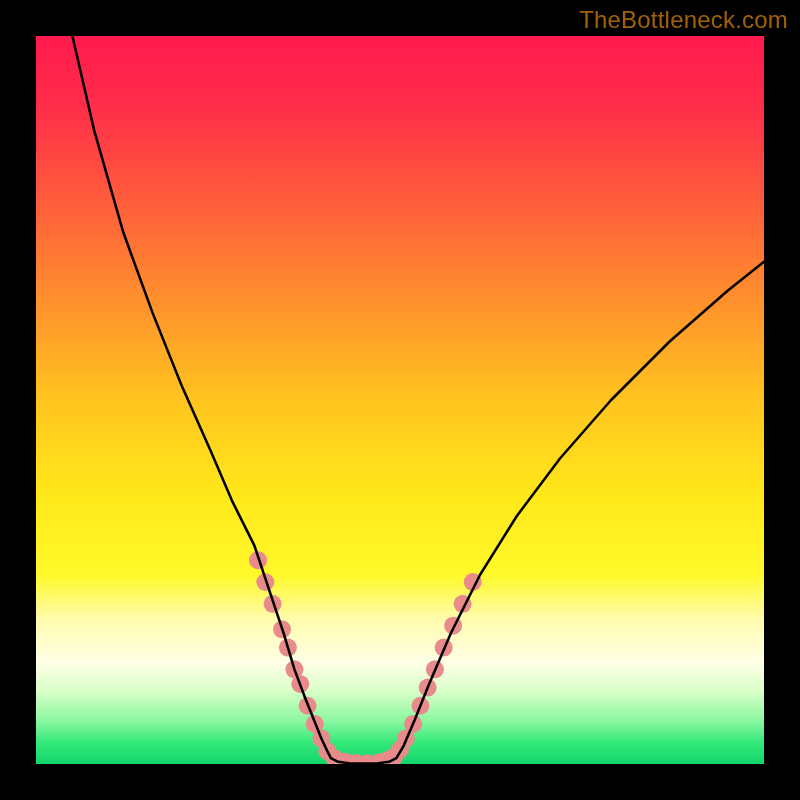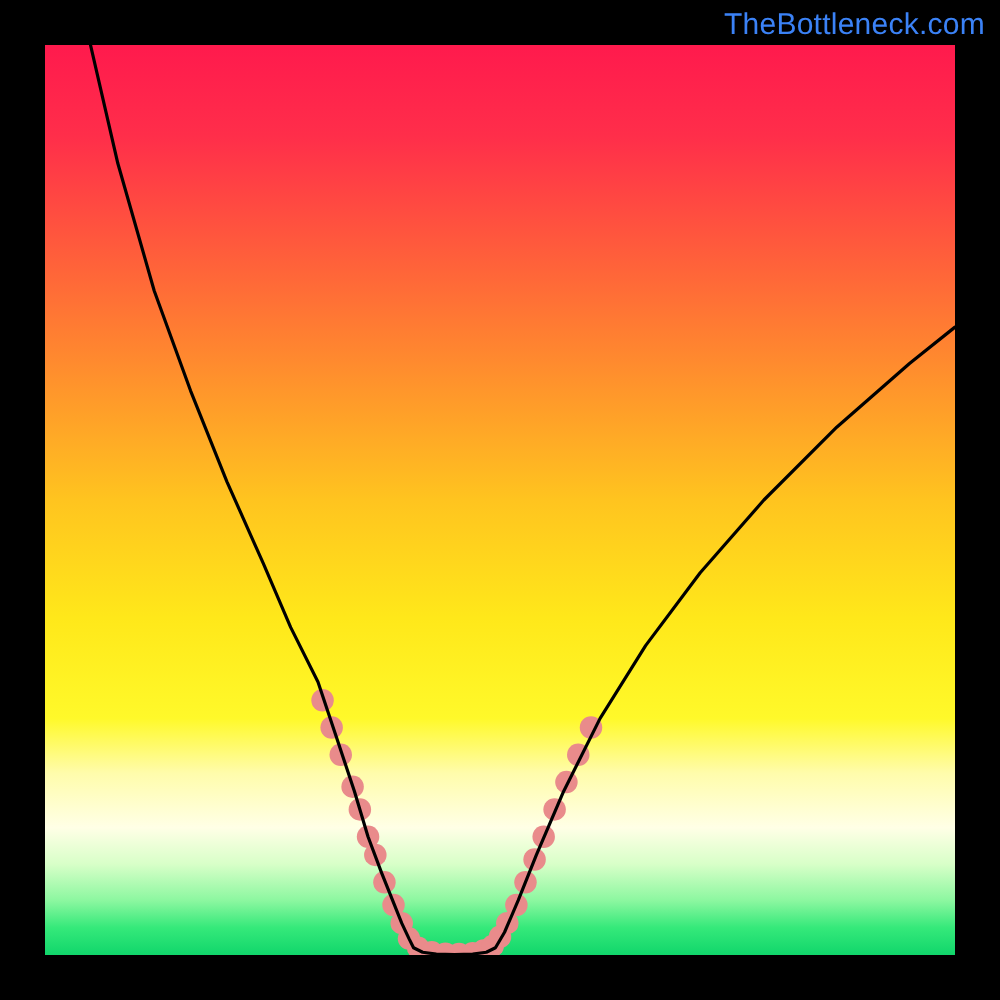--- a/index.html
+++ b/index.html
@@ -31,21 +31,21 @@
     position: absolute;
     top: 0;
     left: 0;
     width: 100%;
     height: 100%;
   }
   .watermark {
     position: absolute;
     top: 6px;
     right: 12px;
-    color: #3b82f6;
+    color: #a16207;
     font-size: 24px;
     font-weight: 500;
     letter-spacing: 0.2px;
   }
   svg.curve {
     position: absolute;
     top: 0;
     left: 0;
     width: 100%;
     height: 100%;

